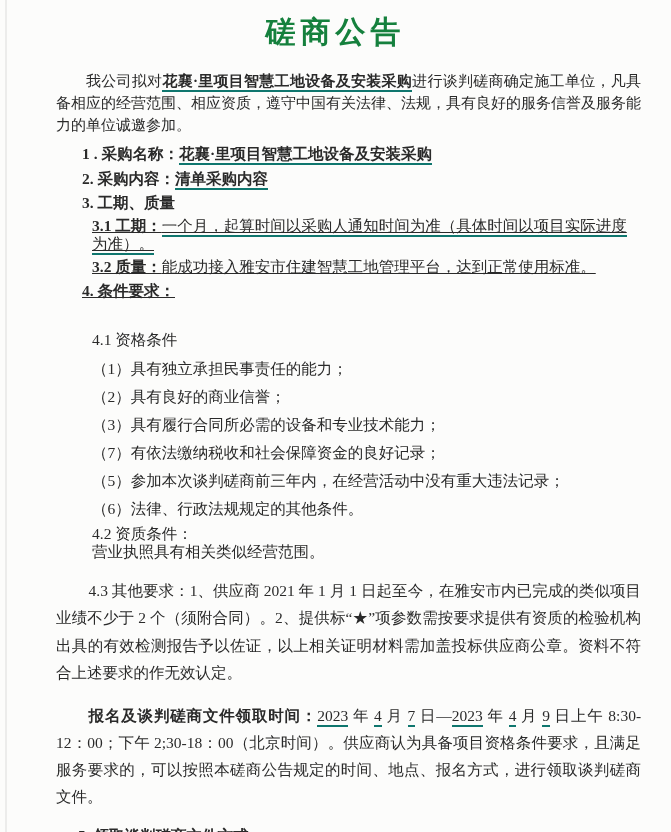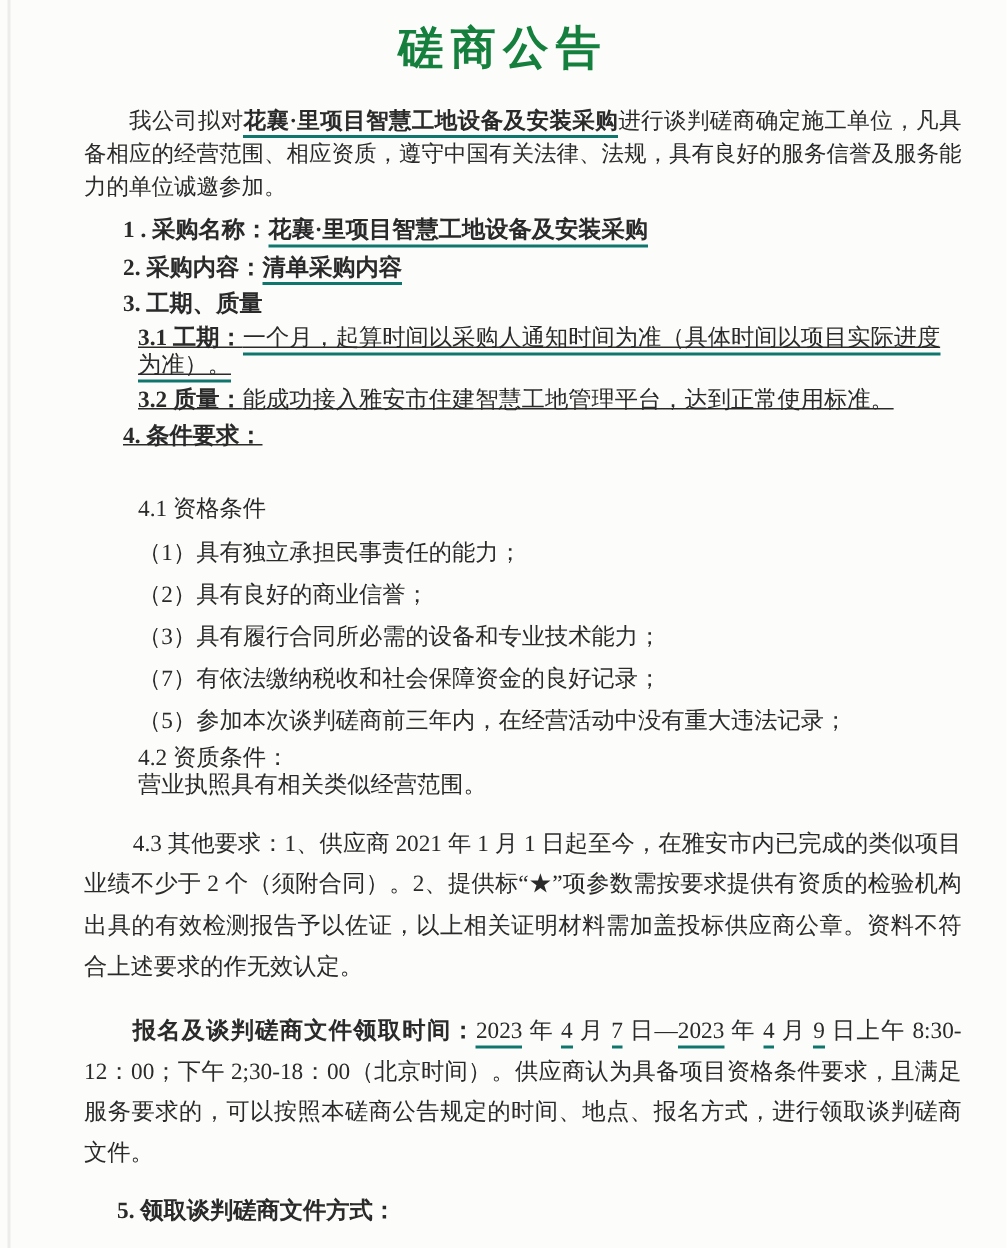--- a/index.html
+++ b/index.html
@@ -81,20 +81,21 @@
 
   <div class="li mt7 b">4. 条件要求：</div>
 
   <div class="li2 mt17">4.1 资格条件</div>
 
   <div class="cond">（1）具有独立承担民事责任的能力；</div>
   <div class="cond">（2）具有良好的商业信誉；</div>
   <div class="cond">（3）具有履行合同所必需的设备和专业技术能力；</div>
   <div class="cond">（7）有依法缴纳税收和社会保障资金的良好记录；</div>
   <div class="cond">（5）参加本次谈判磋商前三年内，在经营活动中没有重大违法记录；</div>
+  <div class="cond">（6）法律、行政法规规定的其他条件。</div>
 
   <div class="li2 mt9">4.2 资质条件：</div>
   <div class="li2">营业执照具有相关类似经营范围。</div>
 
   <p class="sub43"><span>4.3 其他要求：</span><span>1、供应商 2021 年 1 月 1 日起至今，在雅安市内已完成的类似项目业绩不少于 2 个（须附合同）。2、提供标“★”项参数需按要求提供有资质的检验机构出具的有效检测报告予以佐证，以上相关证明材料需加盖投标供应商公章。资料不符合上述要求的作无效认定。</span></p>
 
   <p class="pickup"><span class="b">报名及谈判磋商文件领取时间：</span><span class="u">2023</span><span class="pre"> 年 </span><span class="u">4</span><span class="pre"> 月 </span><span class="u">7</span><span class="pre"> 日—</span><span class="u">2023</span><span class="pre"> 年 </span><span class="u">4</span><span class="pre"> 月 </span><span class="u">9</span><span> 日上午 8:30-12：00；下午 2;30-18：00（北京时间）。供应商认为具备项目资格条件要求，且满足服务要求的，可以按照本磋商公告规定的时间、地点、报名方式，进行领取谈判磋商文件。</span></p>
 
   <div class="bottom-line mt8 b">5.  领取谈判磋商文件方式：</div>
 

